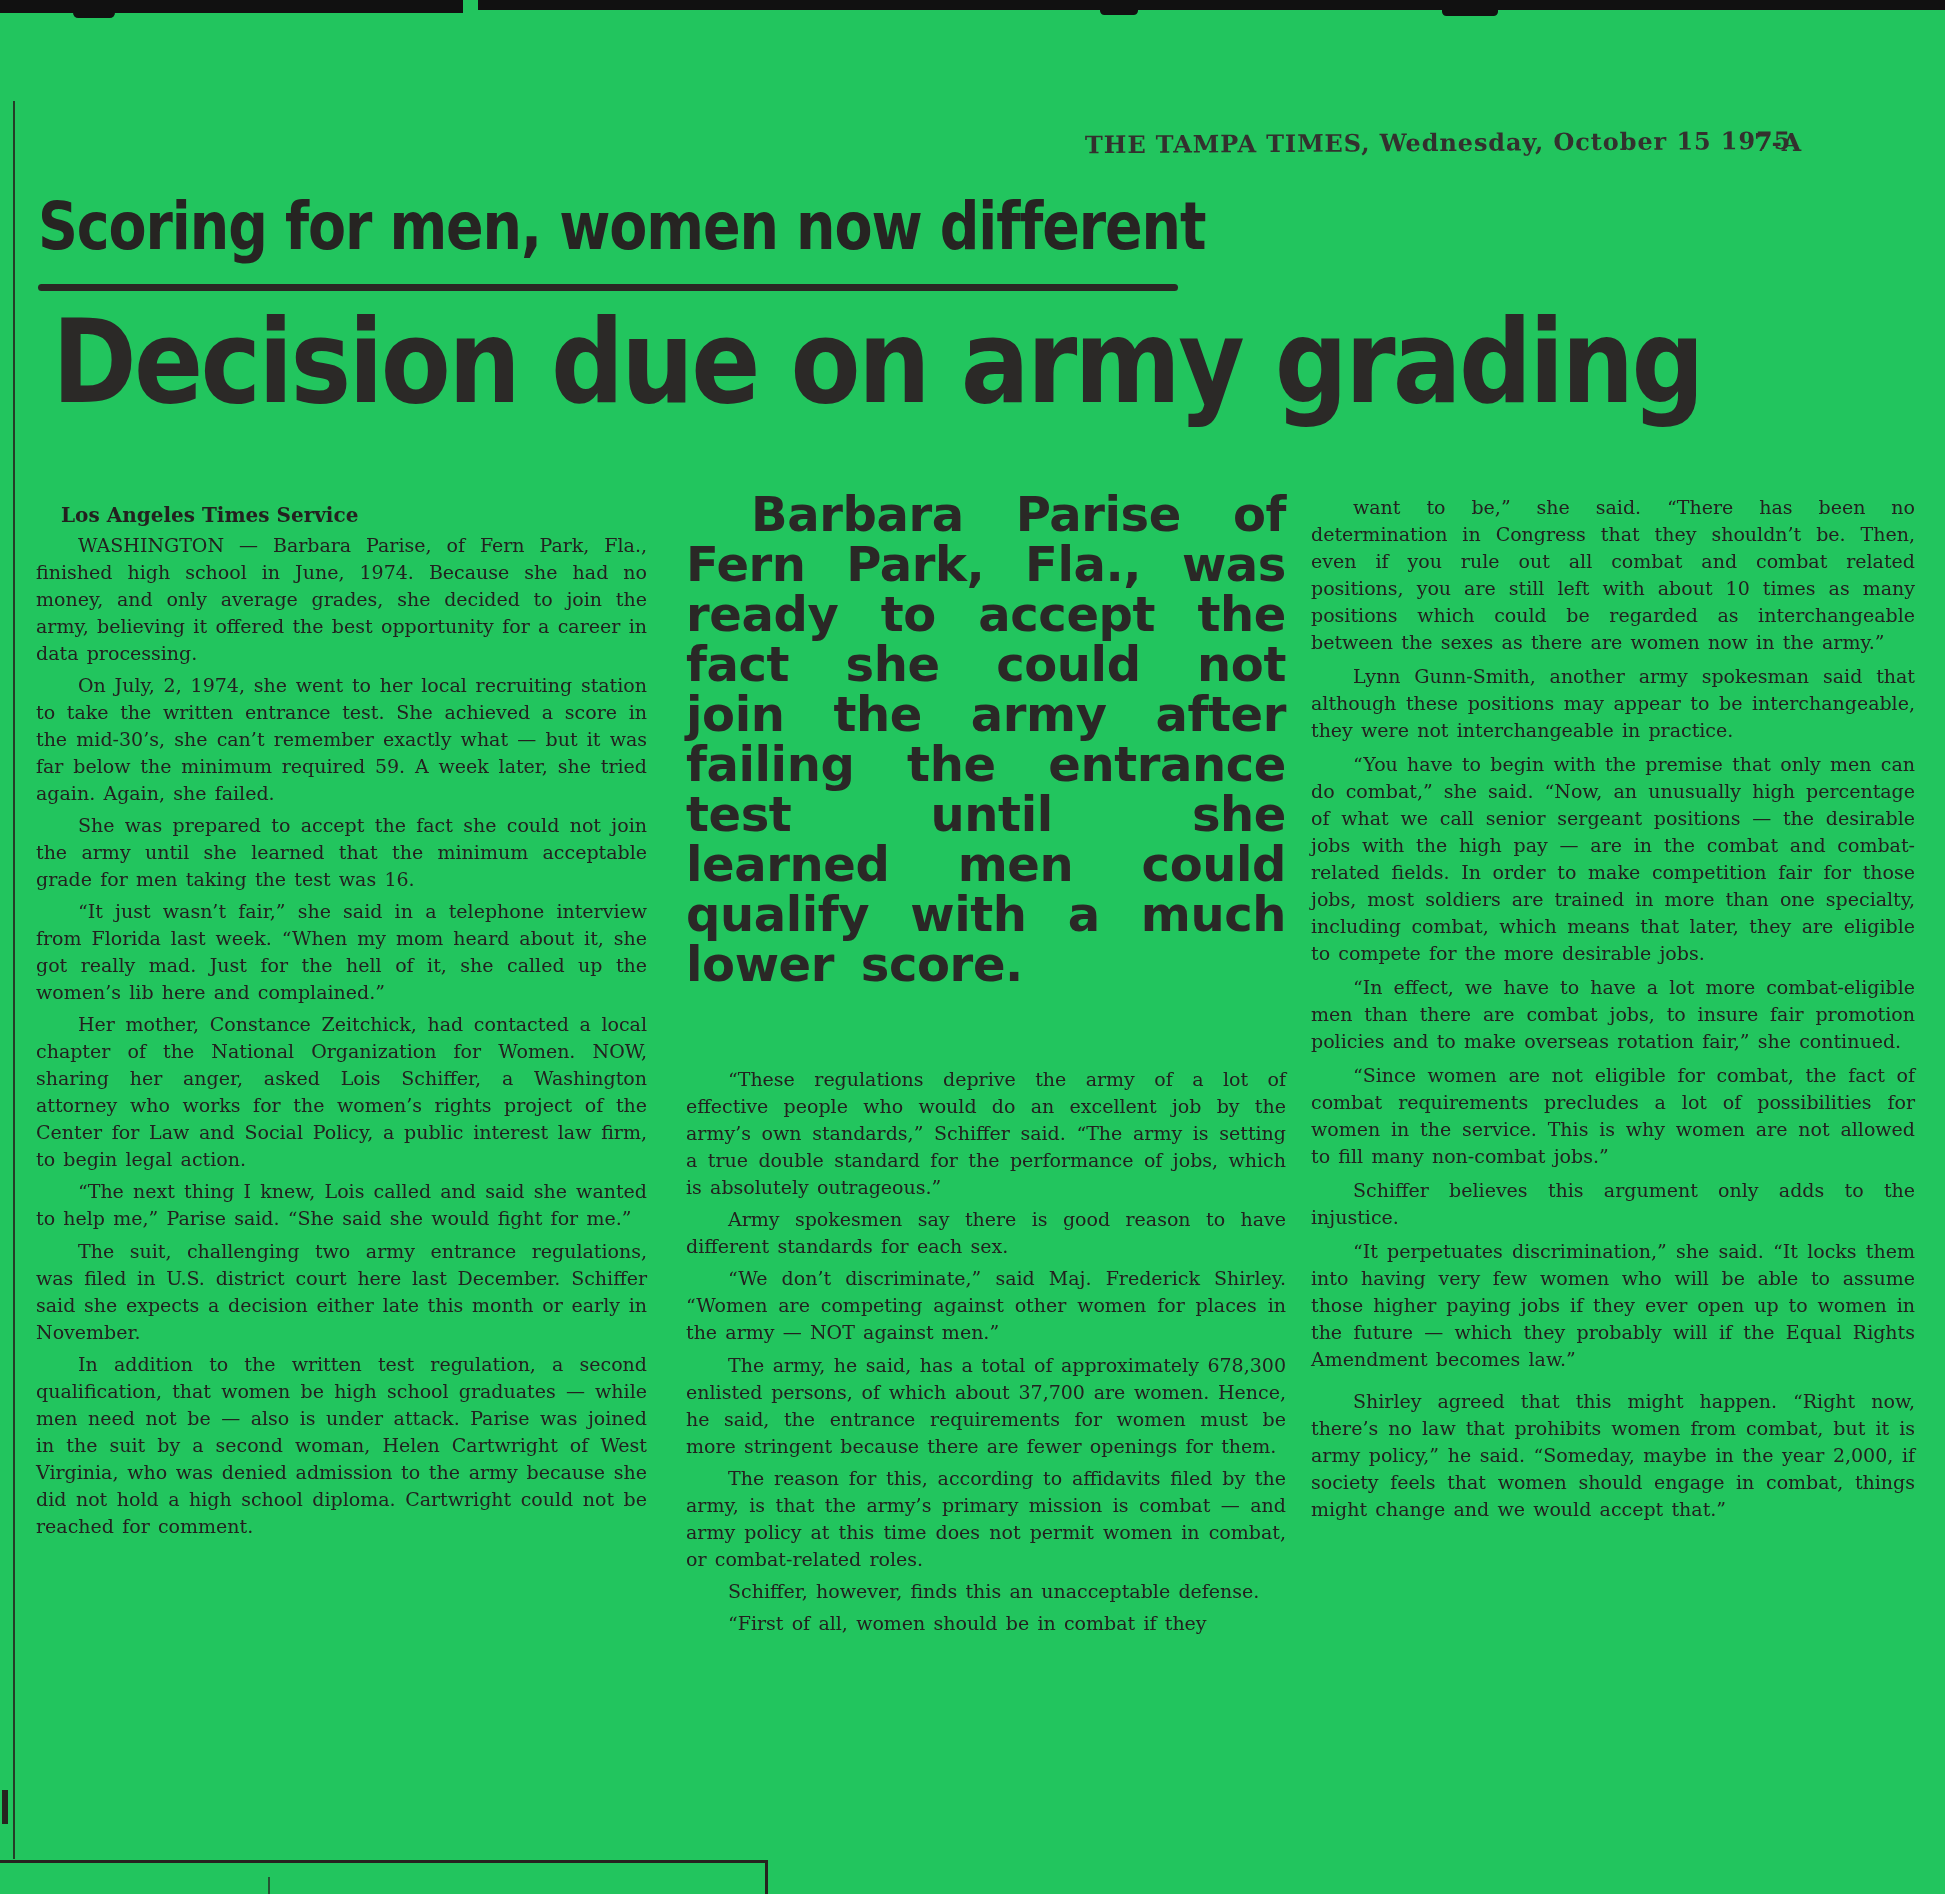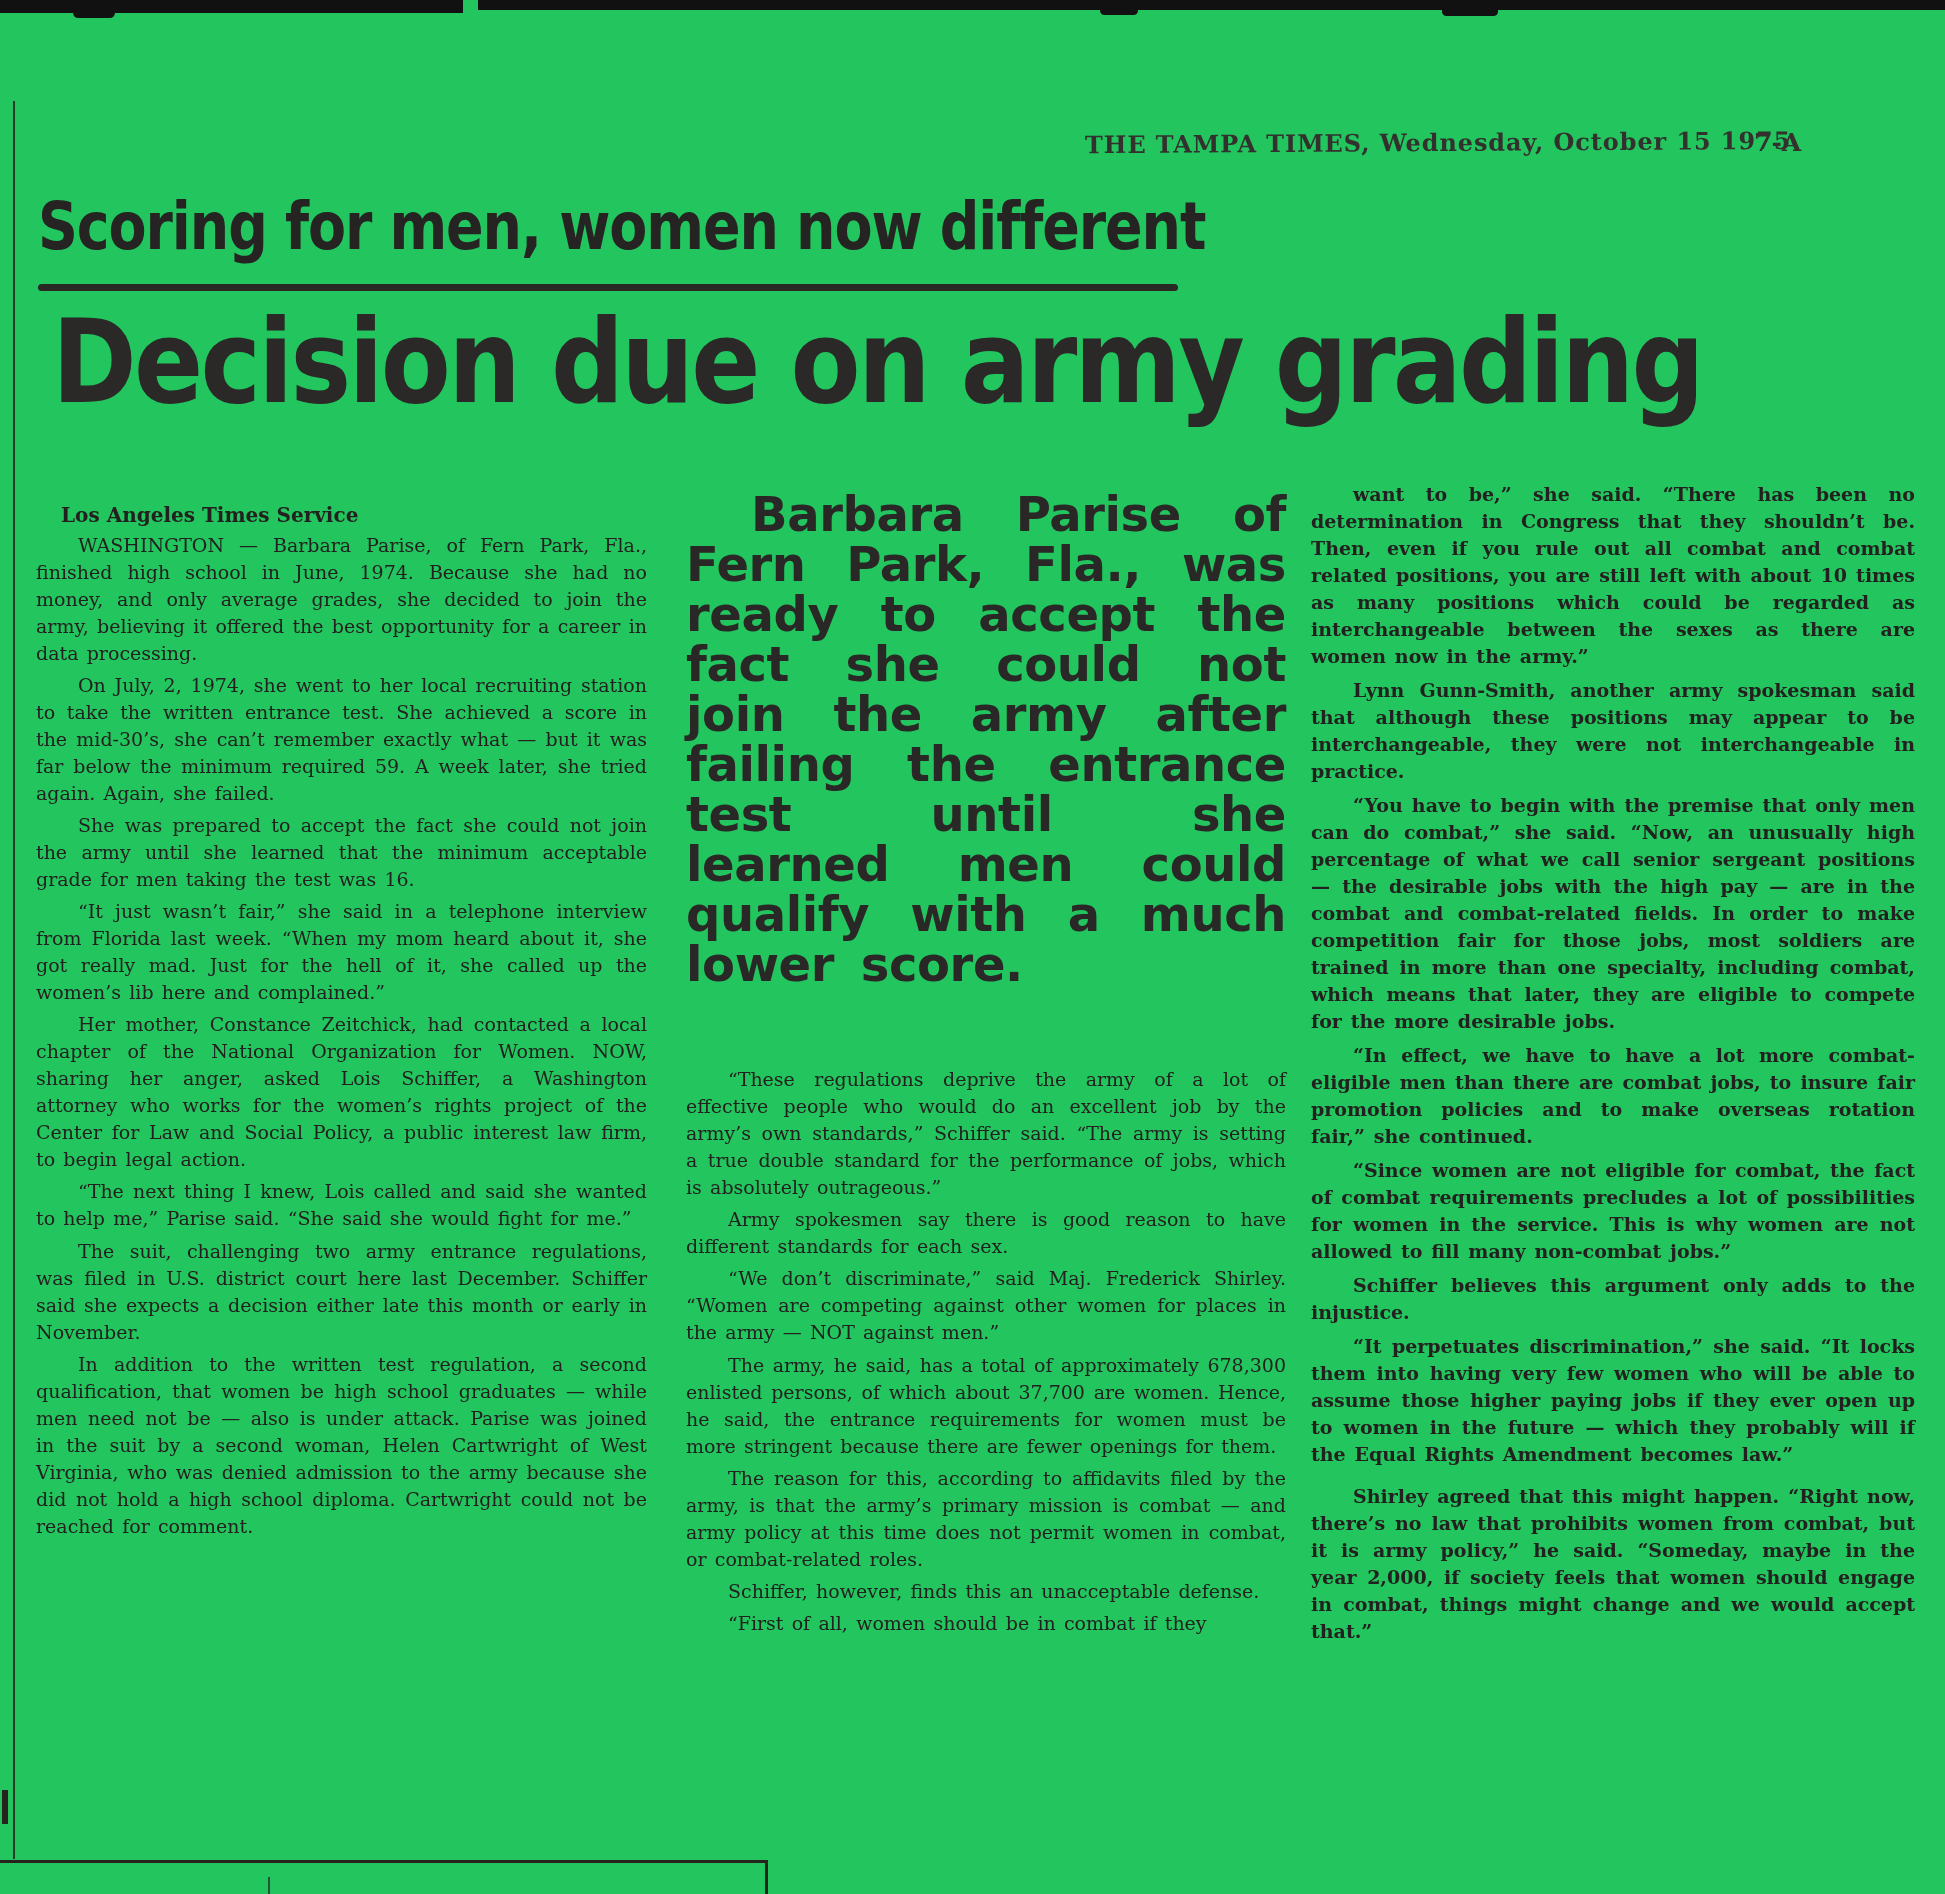--- a/index.html
+++ b/index.html
@@ -34,21 +34,21 @@
   .headline {
     position:absolute; left:52px; top:294px;
     font-family:"DejaVu Sans", sans-serif; font-weight:700;
     font-size:116px; letter-spacing:-3.1px; color:#2b2927;
     white-space:nowrap; transform:scaleX(0.88); transform-origin:left top;
   }
 
   .col { position:absolute; }
   .col-1 { left:36px;  top:502px; width:611px; }
   .col-2 { left:686px; top:489px; width:600px; }
-  .col-3 { left:1311px; top:481px; width:604px;font-weight:bold; }
+  .col-3 { left:1311px; top:494px; width:604px; }
 
   .byline {
     font-weight:700; font-size:20px; line-height:26px;
     text-indent:25px; margin:0 0 3.5px 0; color:#23211f;
   }
   .body-text p {
     margin:0 0 5.2px 0;
     font-size:19px; line-height:27px;
     text-align:justify; text-indent:42px;
     word-spacing:2.2px; color:#23211f;

